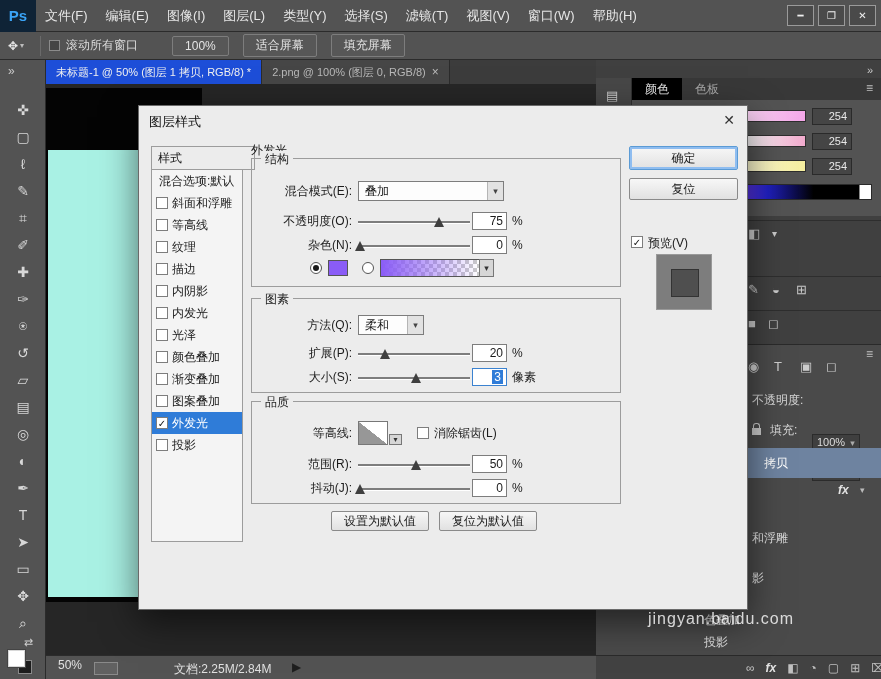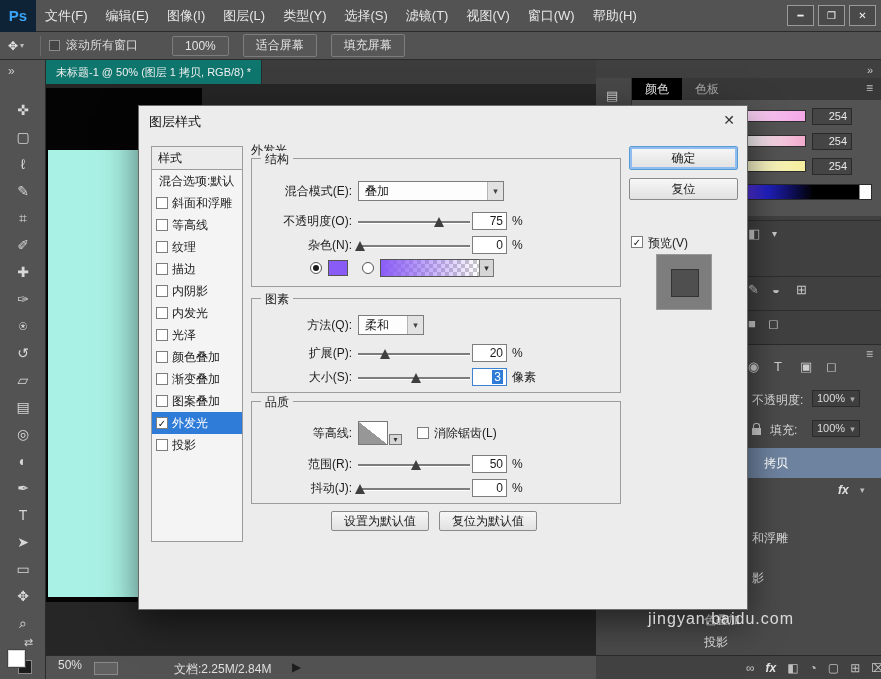--- a/index.html
+++ b/index.html
@@ -19,21 +19,21 @@
   .optionsbar { position:absolute; left:0; top:32px; width:881px; height:28px; background:#535353; border-bottom:1px solid #2b2b2b; display:flex; align-items:center; color:#dcdcdc; font-size:12px; }
   .tool-preset { display:flex; align-items:center; gap:2px; padding:0 8px; color:#e8e8e8; }
   .vsep { width:1px; height:20px; background:#404040; border-right:1px solid #6a6a6a; margin:0 8px; }
   .cbx-dark { width:11px; height:11px; border:1px solid #8b8b8b; background:#454545; display:inline-block; margin-right:6px; }
   .opt-label { margin-right:34px; }
   .opt-btn { background:#575757; border:1px solid #7d7d7d; border-radius:2px; color:#e4e4e4; font-size:12px; padding:2px 12px; margin-right:14px; font-family:inherit; }
 
   
   .tabbar { position:absolute; left:46px; top:60px; width:550px; height:24px; background:#3c3c3c; display:flex; font-size:11px; }
   .tab { display:flex; align-items:center; gap:6px; padding:0 10px; border-right:1px solid #2b2b2b; white-space:nowrap; }
-  .tab.active { background:#0f766e; color:#f0f0f0;text-align:center; }
+  .tab.active { background:#1d4ed8; color:#f0f0f0;text-align:center; }
   .tab.inactive { background:#464646; color:#b8b8b8; }
   .tab-close { color:#bbb; font-size:12px; }
 
   
   .left-toolbar { position:absolute; left:0; top:60px; width:46px; height:619px; background:#535353; border-right:1px solid #2b2b2b; }
   .tb-collapse { position:absolute; left:8px; top:4px; color:#c9c9c9; font-size:12px; }
   .tool { position:absolute; left:0; width:46px; height:24px; text-align:center; color:#d8d8d8; font-size:14px; line-height:24px; }
   .swap-tool { position:absolute; left:24px; top:576px; color:#cfcfcf; font-size:11px; }
   .swatch-bg { position:absolute; left:18px; top:600px; width:14px; height:14px; background:#1c1c1c; border:1px solid #8a8a8a; }
   .swatch-fg { position:absolute; left:8px; top:590px; width:17px; height:17px; background:#ffffff; border:1px solid #d8d8d8; outline:1px solid #444; }
@@ -66,34 +66,34 @@
   .bar3 { background:linear-gradient(90deg,#ffffff,#f5ee9e); }
   .cp-val { position:absolute; left:180px; top:0; width:40px; height:17px; background:#454545; border:1px solid #2a2a2a; color:#e8e8e8; font-size:11px; text-align:right; padding-right:4px; line-height:15px; }
   .cp-spectrum { position:absolute; left:8px; top:106px; width:232px; height:16px; border:1px solid #2a2a2a; background:linear-gradient(90deg,#c06060 0%,#e060e0 18%,#8040f0 38%,#2020c0 55%,#000 75%,#000 100%); }
   .spec-cap { position:absolute; right:0; top:0; width:12px; height:100%; background:#fff; border-left:1px solid #888; }
   .dock-div { position:absolute; left:0; width:100%; height:1px; background:#2e2e2e; }
   .mini-icon { position:absolute; color:#c8c8c8; font-size:13px; }
 
   .layers-panel { position:absolute; left:0; top:284px; width:285px; height:335px; background:#4a4a4a; border-top:1px solid #2a2a2a; color:#d8d8d8; font-size:12px; }
   .lp-row { position:absolute; left:0; width:100%; }
   .lp-icon { position:absolute; color:#cccccc; font-size:13px; }
-  .lval { position:absolute; height:17px; background:#3f3f3f; border:1px solid #2b2b2b; color:#dddddd; font-size:11px; line-height:15px; padding:0 4px; }
+  .lval { position:absolute; height:17px; background:#3f3f3f; border:1px solid #2b2b2b; color:#dddddd; font-size:11px; line-height:15px; padding:0 4px;margin-top:44px; }
   .lval .dd { margin-left:5px; font-size:9px; color:#aaa; }
   .layer-row { position:absolute; left:0; top:103px; width:100%; height:30px; background:var(--selected-layer); color:#fff; }
   .lock-ico { position:absolute; width:9px; height:7px; background:#c9c9c9; }
   .lock-ico::before { content:""; position:absolute; top:-5px; left:1px; width:5px; height:5px; border:1.5px solid #c9c9c9; border-bottom:none; border-radius:3px 3px 0 0; }
   .fx-badge { font-style:italic; font-weight:bold; color:#e2e2e2; }
   .effect-label { position:absolute; color:#e0e0e0; }
   .lp-bottom { position:absolute; left:0; top:310px; width:100%; height:25px; background:#424242; border-top:1px solid #2a2a2a; display:flex; align-items:center; gap:11px; padding-left:150px; color:#c0c0c0; font-size:12px; }
 
   
   .dialog { position:absolute; left:138px; top:105px; width:610px; height:505px; background:#ececec; border:1px solid #6a6a6a; box-shadow:0 12px 34px rgba(0,0,0,.55); color:#1a1a1a; font-size:12px; z-index:20; }
   .dlg-title { position:absolute; left:10px; top:7px; font-size:13px; color:#111; }
   .dlg-close { position:absolute; right:12px; top:6px; font-size:14px; color:#333; }
-  .styles-head { position:absolute; left:12px; top:40px; width:92px; height:24px; border:1px solid #9c9c9c; line-height:22px; padding-left:6px; background:#ececec;font-family:Liberation Serif, serif; }
+  .styles-head { position:absolute; left:12px; top:40px; width:104px; height:24px; border:1px solid #9c9c9c; line-height:22px; padding-left:6px; background:#ececec;font-family:Liberation Serif, serif; }
   .styles-list { position:absolute; left:12px; top:63px; width:92px; height:373px; border:1px solid #9c9c9c; background:#f4f4f4; overflow:hidden; }
   .style-item { height:22px; display:flex; align-items:center; gap:4px; padding-left:4px; white-space:nowrap; font-size:12px; }
   .style-item.first { padding-left:7px; }
   .style-item.selected { background:var(--accent-blue); color:#fff; }
   .cbx { width:12px; height:12px; background:#fff; border:1px solid #7d7d7d; flex:0 0 auto; font-size:10px; line-height:11px; text-align:center; color:#111; }
   .section-title { position:absolute; left:112px; top:36px; color:#222; }
   .group { position:absolute; border:1px solid #9c9c9c; }
   .legend { position:absolute; top:-8px; left:9px; background:#ececec; padding:0 4px; color:#222; }
   .drow { position:absolute; left:0; right:0; height:20px; }
   .rlabel { position:absolute; left:0; width:100px; text-align:right; line-height:20px; color:#1c1c1c; white-space:nowrap; }
@@ -163,20 +163,24 @@
     <span class="opt-label">滚动所有窗口</span>
     <button class="opt-btn">100%</button>
     <button class="opt-btn">适合屏幕</button>
     <button class="opt-btn">填充屏幕</button>
   </div>
 
   <div class="tabbar">
     <div class="tab active">
       <span>未标题-1 @ 50% (图层 1 拷贝, RGB/8) *</span>
     </div>
+    <div class="tab inactive">
+      <span>2.png @ 100% (图层 0, RGB/8)</span>
+      <span class="tab-close">×</span>
+    </div>
   </div>
 
   <div class="left-toolbar">
     <div class="tb-collapse">»</div>
     <div class="tool" style="top:38px">✜</div>
     <div class="tool" style="top:65px">▢</div>
     <div class="tool" style="top:92px">ℓ</div>
     <div class="tool" style="top:119px">✎</div>
     <div class="tool" style="top:146px">⌗</div>
     <div class="tool" style="top:173px">✐</div>

